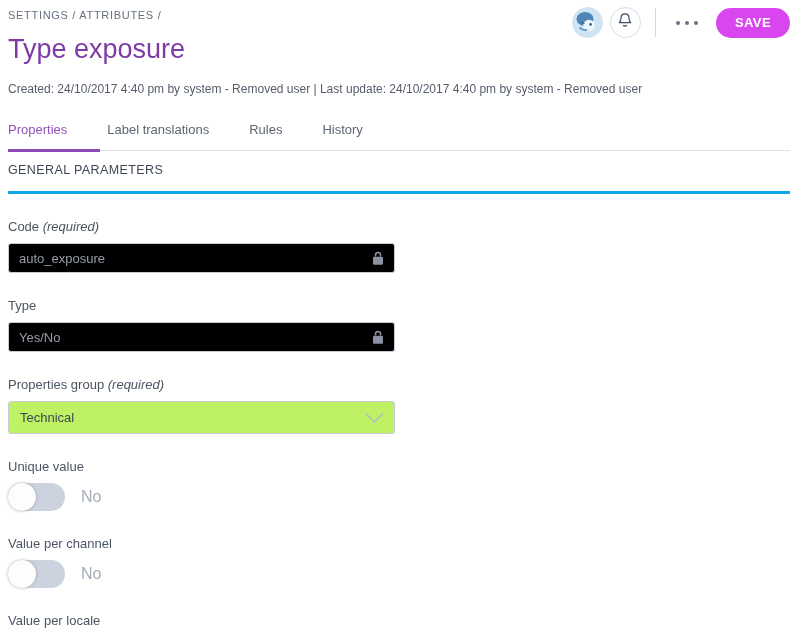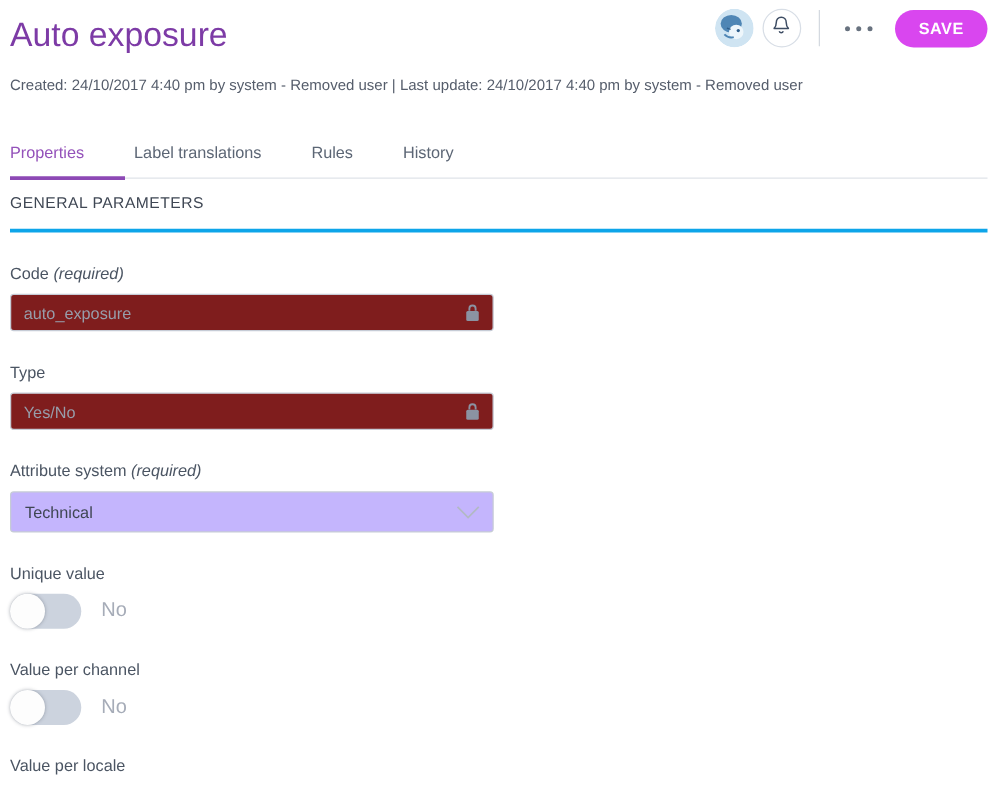--- a/index.html
+++ b/index.html
@@ -41,21 +41,21 @@
   .save-btn {
     margin-left: 12px; height: 30px; padding: 0 19px;
     background: #d946ef; color: #fff; border: none; border-radius: 16px;
     font-family: "Liberation Sans", sans-serif;
     font-size: 13px; font-weight: 700; letter-spacing: 0.4px; cursor: pointer;
   }
 
   .meta { margin-top: 17px; font-size: 12px; color: #555d6b; }
 
   
-  .tabs { display: flex; margin-top: 39px; border-bottom: 1px solid #dfe3e9; }
+  .tabs { display: flex; margin-top: 26px; border-bottom: 1px solid #dfe3e9; }
   .tab {
     font-size: 13px; color: #5c6675; padding: 0 33px 12px 0; margin-right: 7px;
     border-bottom: 3px solid transparent; margin-bottom: -2px; cursor: pointer;
   }
   .tab.active { color: #9452ba; border-bottom-color: #8d49b5; }
 
   
   .section-header {
     margin-top: 12px; padding-bottom: 14px; border-bottom: 3px solid #0ea5e9;
     font-size: 12.5px; letter-spacing: 0.4px; color: #3f4754;
@@ -65,27 +65,27 @@
   .field { margin-top: 25px; width: 387px; }
   .field:first-of-type { margin-top: 21px; }
   .field-label { font-size: 13px; color: #4b5563; margin-bottom: 9px; }
   .field-label .req { font-style: italic; }
 
   .text-input {
     position: relative; height: 30px; border: 1px solid #c6ccd6; border-radius: 3px;
     display: flex; align-items: center; padding: 0 32px 0 10px;
     font-size: 13px; background: #fff; color: #434a57;
   }
-  .text-input.locked { background: #7f1d1d; color: #979daa; }
+  .text-input.locked { background: #000000; color: #979daa; }
   .input-adornment { position: absolute; right: 10px; top: 50%; transform: translateY(-50%); display: flex; }
 
   .select-input {
     position: relative; height: 33px; border: 1px solid #c6ccd6; border-radius: 3px;
     display: flex; align-items: center; padding: 0 36px 0 11px;
-    font-size: 13px; background: #c4b5fd; color: #3f4653; cursor: pointer;
+    font-size: 13px; background: #bef264; color: #3f4653; cursor: pointer;
   }
 
   .toggle-row { display: flex; align-items: center; margin-top: 5px; }
   .toggle {
     width: 57px; height: 28px; border-radius: 14px; background: #ccd3de;
     position: relative; cursor: pointer; flex: 0 0 auto;
   }
   .toggle .knob {
     position: absolute; left: 0; top: 0; width: 28px; height: 28px;
     border-radius: 50%; background: #fdfdfd;
@@ -93,21 +93,22 @@
   }
   .toggle-state { margin-left: 16px; font-size: 16px; color: #a6acb8; }
 </style>
 </head>
 <body>
 
 <div class="page">
 
   <div class="topbar">
     <div class="topbar-left">
-      <h1 class="page-title">Auto exposure</h1>
+      <div class="breadcrumb">SETTINGS / ATTRIBUTES /</div>
+      <h1 class="page-title">Type exposure</h1>
     </div>
     <div class="topbar-right">
       <div class="avatar">
         <span>
           <svg width="31" height="31" viewBox="0 0 31 31">
             <circle cx="15.5" cy="15.5" r="15.5" fill="#cfe4f2"></circle>
             <ellipse cx="13" cy="12" rx="8.5" ry="7" fill="#4f86b5"></ellipse>
             <circle cx="17" cy="18.5" r="5.8" fill="#eef6fb"></circle>
             <circle cx="18.6" cy="17.4" r="1.3" fill="#2e5d8a"></circle>
             <path d="M7.5 20.5c2.2 2.2 5.2 2.8 7.5 2.2" stroke="#4f86b5" fill="none" stroke-width="1.6"></path>
@@ -171,21 +172,21 @@
           <svg width="12" height="15" viewBox="0 0 12 15">
             <rect x="1" y="6.2" width="10" height="8" rx="1.2" fill="#8b93a2"></rect>
             <path d="M3.5 6V4.4a2.5 2.5 0 0 1 5 0V6" fill="none" stroke="#8b93a2" stroke-width="1.5"></path>
           </svg>
         </span>
       </div>
     </div>
 
     <div class="field">
       <div class="field-label">
-        <span>Attribute system</span>
+        <span>Properties group</span>
         <span class="req">(required)</span>
       </div>
       <div class="select-input">
         <span>Technical</span>
         <span class="input-adornment">
           <svg width="19" height="11" viewBox="0 0 19 11">
             <polyline points="1,1 9.5,9.5 18,1" fill="none" stroke="#b2b9c4" stroke-width="1.4"></polyline>
           </svg>
         </span>
       </div>

